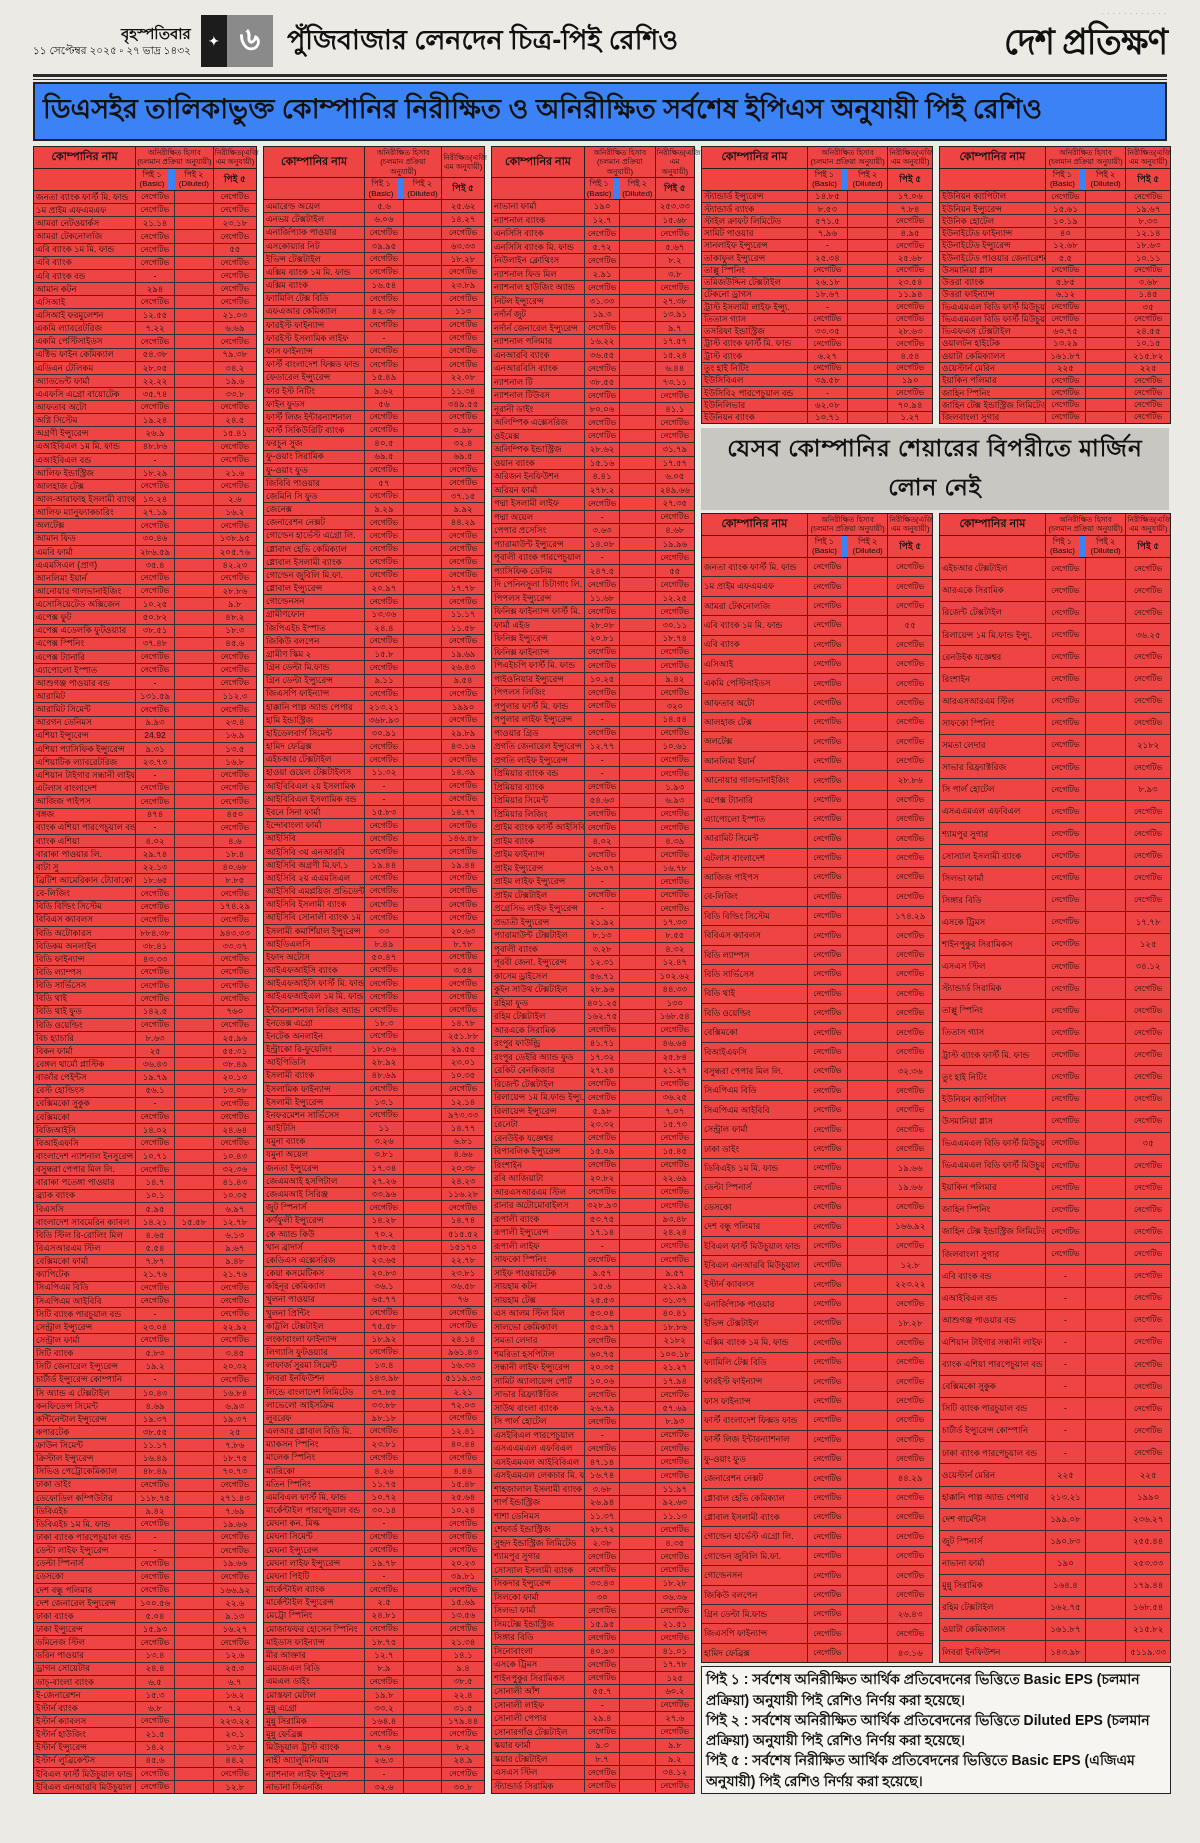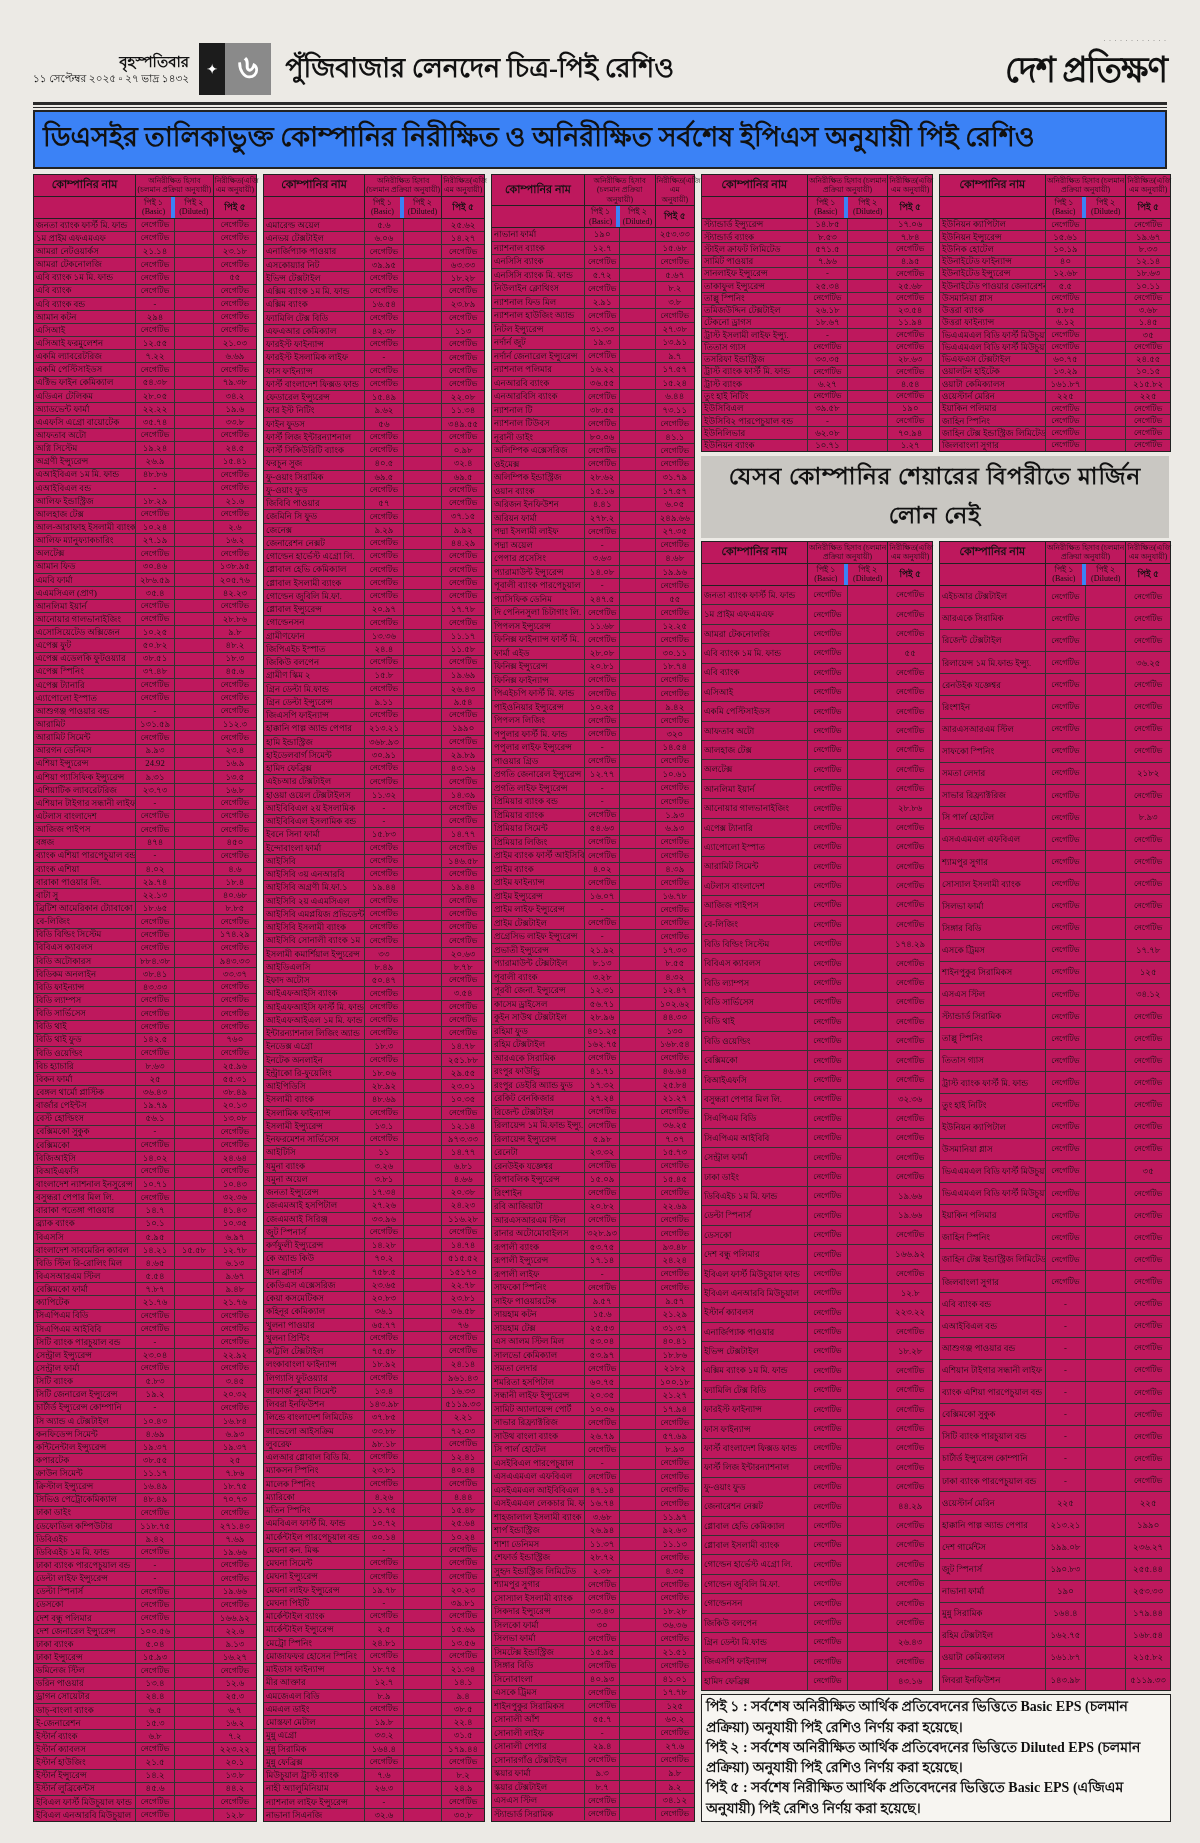--- a/index.html
+++ b/index.html
@@ -1,52 +1,52 @@
 <!DOCTYPE html>
 <html><head>
 <meta charset="utf-8">
 <style>
   * { box-sizing: border-box; margin:0; padding:0; }
   html,body { width:1200px; background:#eceae5; font-family:"Liberation Sans", sans-serif; color:#111; }
-  #page { width:1200px; height:1843px; position:relative; background:#eceae5; padding:40px 33px 8px 33px; overflow:hidden;font-family:Liberation Serif, serif; }
+  #page { width:1200px; height:1843px; position:relative; background:#eceae5; padding:12px 33px 8px 33px; overflow:hidden; }
 
   
   .hdr { display:flex; align-items:center; height:58px; }
   .dateblk { text-align:right; line-height:1.25; margin-right:10px; min-width:150px; }
   .dateblk .day { font-weight:bold; font-size:15px; }
   .dateblk .dt  { font-size:10.5px; }
   .pgwrap { display:flex; align-items:stretch; height:52px; margin-right:14px; }
   .orn { width:26px; background:#1c1c1c; color:#fff; display:flex; align-items:center; justify-content:center; font-size:14px; }
   .pgno { width:46px; background:#8a8a8a; color:#fff; display:flex; align-items:center; justify-content:center; font-size:32px; font-weight:bold; }
   .sect { font-size:27px; font-weight:bold; letter-spacing:0; }
   .mast { margin-left:auto; text-align:right; }
   .mast .tag { font-size:6px; color:#444; letter-spacing:1px; }
   .mast .logo { font-size:34px; font-weight:bold; transform:scaleY(1.05); letter-spacing:-1px; }
   .rule { margin-top:4px; border-top:3px solid #2a2a2a; border-bottom:1px solid #2a2a2a; height:6px; }
 
   
   .headline { border:2px solid #222; background:#3b82f6; font-size:27px; font-weight:bold; padding:4px 8px 6px 8px; margin-top:2px; white-space:nowrap; overflow:hidden; }
 
   
   .tablearea { display:grid; grid-template-columns:224px 222px 204px 232px 232px; gap:0 6px; margin-top:5px; height:1648px; }
-  .tcol { display:flex; flex-direction:column; height:100%; border:1px solid #222; background:#be185d; }
+  .tcol { display:flex; flex-direction:column; height:100%; border:1px solid #222; background:#ef4444; }
   .rightzone { grid-column:4 / span 2; display:flex; flex-direction:column; height:100%; }
   .toptables { display:flex; gap:6px; height:278px; }
   .toptables .tcol { flex:1; height:100%; }
 
   
   .ghead { border-bottom:1px solid #222; flex:0 0 auto; }
   .ghr1 { display:flex; }
   .gh-name { width:46%; border-right:1px solid #222; display:flex; align-items:center; justify-content:center; font-weight:bold; font-size:11px; }
   .gh-unaud { width:35%; border-right:1px solid #222; text-align:center; font-size:7.5px; padding:1px; line-height:1.25; }
   .gh-aud { width:19%; text-align:center; font-size:7.5px; padding:1px; line-height:1.25; display:flex; flex-direction:column; justify-content:center; }
   .ghr2 { display:flex; border-top:1px solid #222; }
   .gh-sub { text-align:center; font-size:8px; line-height:1.2; padding:1px 0; }
   .s-name{ width:46%; border-right:1px solid #222; }
-  .s-p1 { width:17.5%; border-right:4px solid #3b82f6; }
+  .s-p1 { width:17.5%; border-right:7px solid #3b82f6; }
   .s-p2 { width:17.5%; border-right:1px solid #222; }
   .s-p5 { width:19%; font-weight:bold; font-size:9px; display:flex; align-items:center; justify-content:center; }
 
   
   .rows { flex:1 1 auto; display:flex; flex-direction:column; }
   .trow { flex:1 1 0; display:flex; border-top:1px solid #333; min-height:0; }
   .trow:first-child { border-top:none;justify-content:flex-end; }
   .c { overflow:hidden; white-space:nowrap; display:flex; align-items:center; font-size:8.6px; line-height:1; }
   .c-name { width:46%; border-right:1px solid #333; padding-left:2px; }
   .c-p1 { width:17.5%; border-right:1px solid #333; justify-content:center; }

